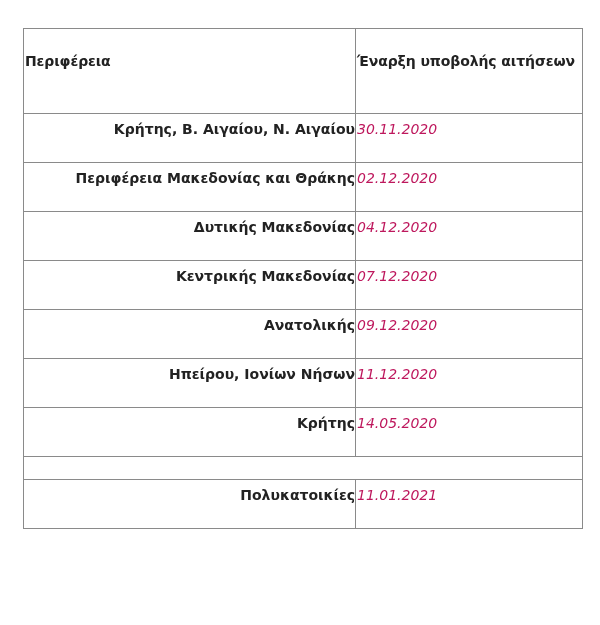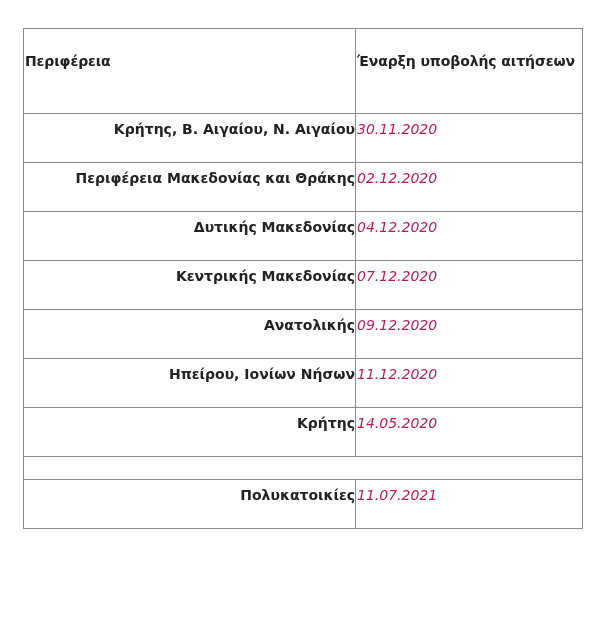--- a/index.html
+++ b/index.html
@@ -141,18 +141,18 @@
 
       <tr class="spacer">
         <td colspan="2"></td>
       </tr>
 
       <tr class="last">
         <td>
             <div class="region">Πολυκατοικίες</div>
           </td>
         <td>
-            <div class="date">11.07.2021</div>
+            <div class="date">11.01.2021</div>
           </td>
       </tr>
     </tbody>
   </table>
 </div>
 
 </body></html>

